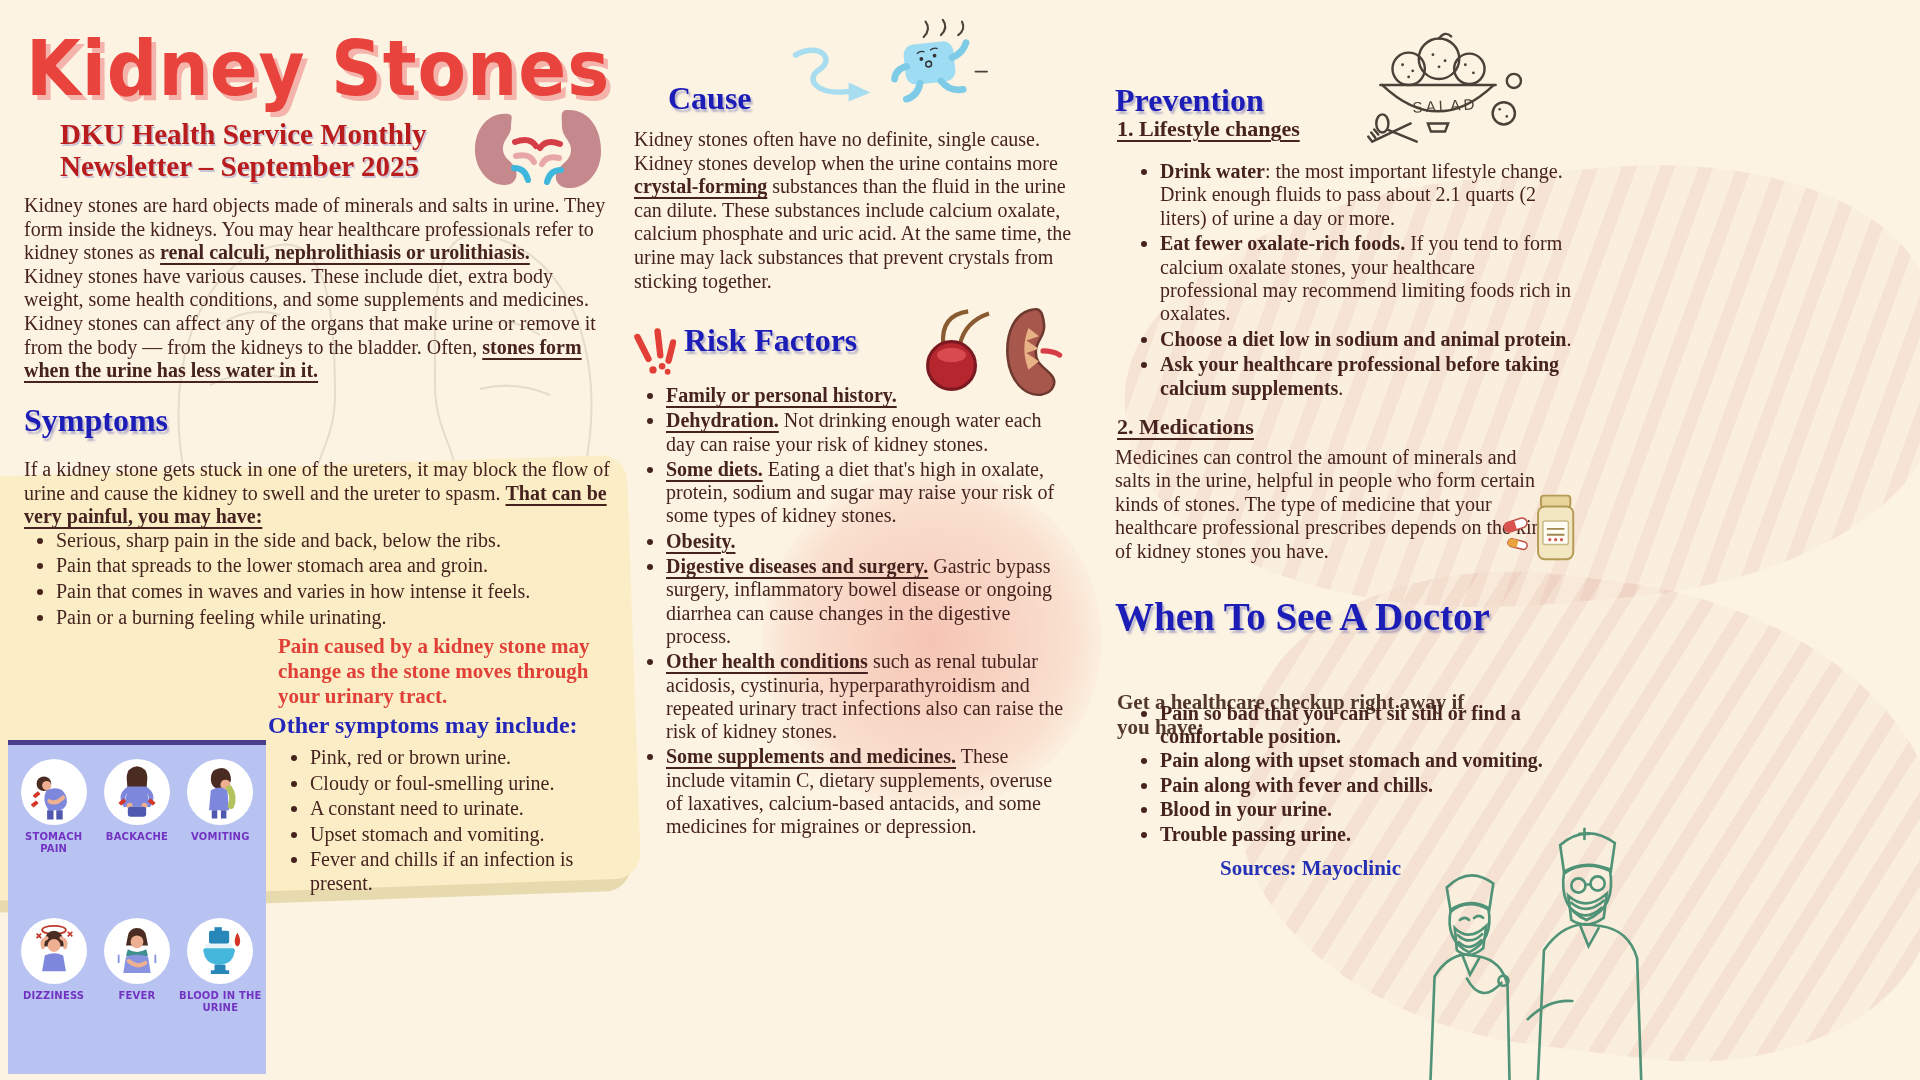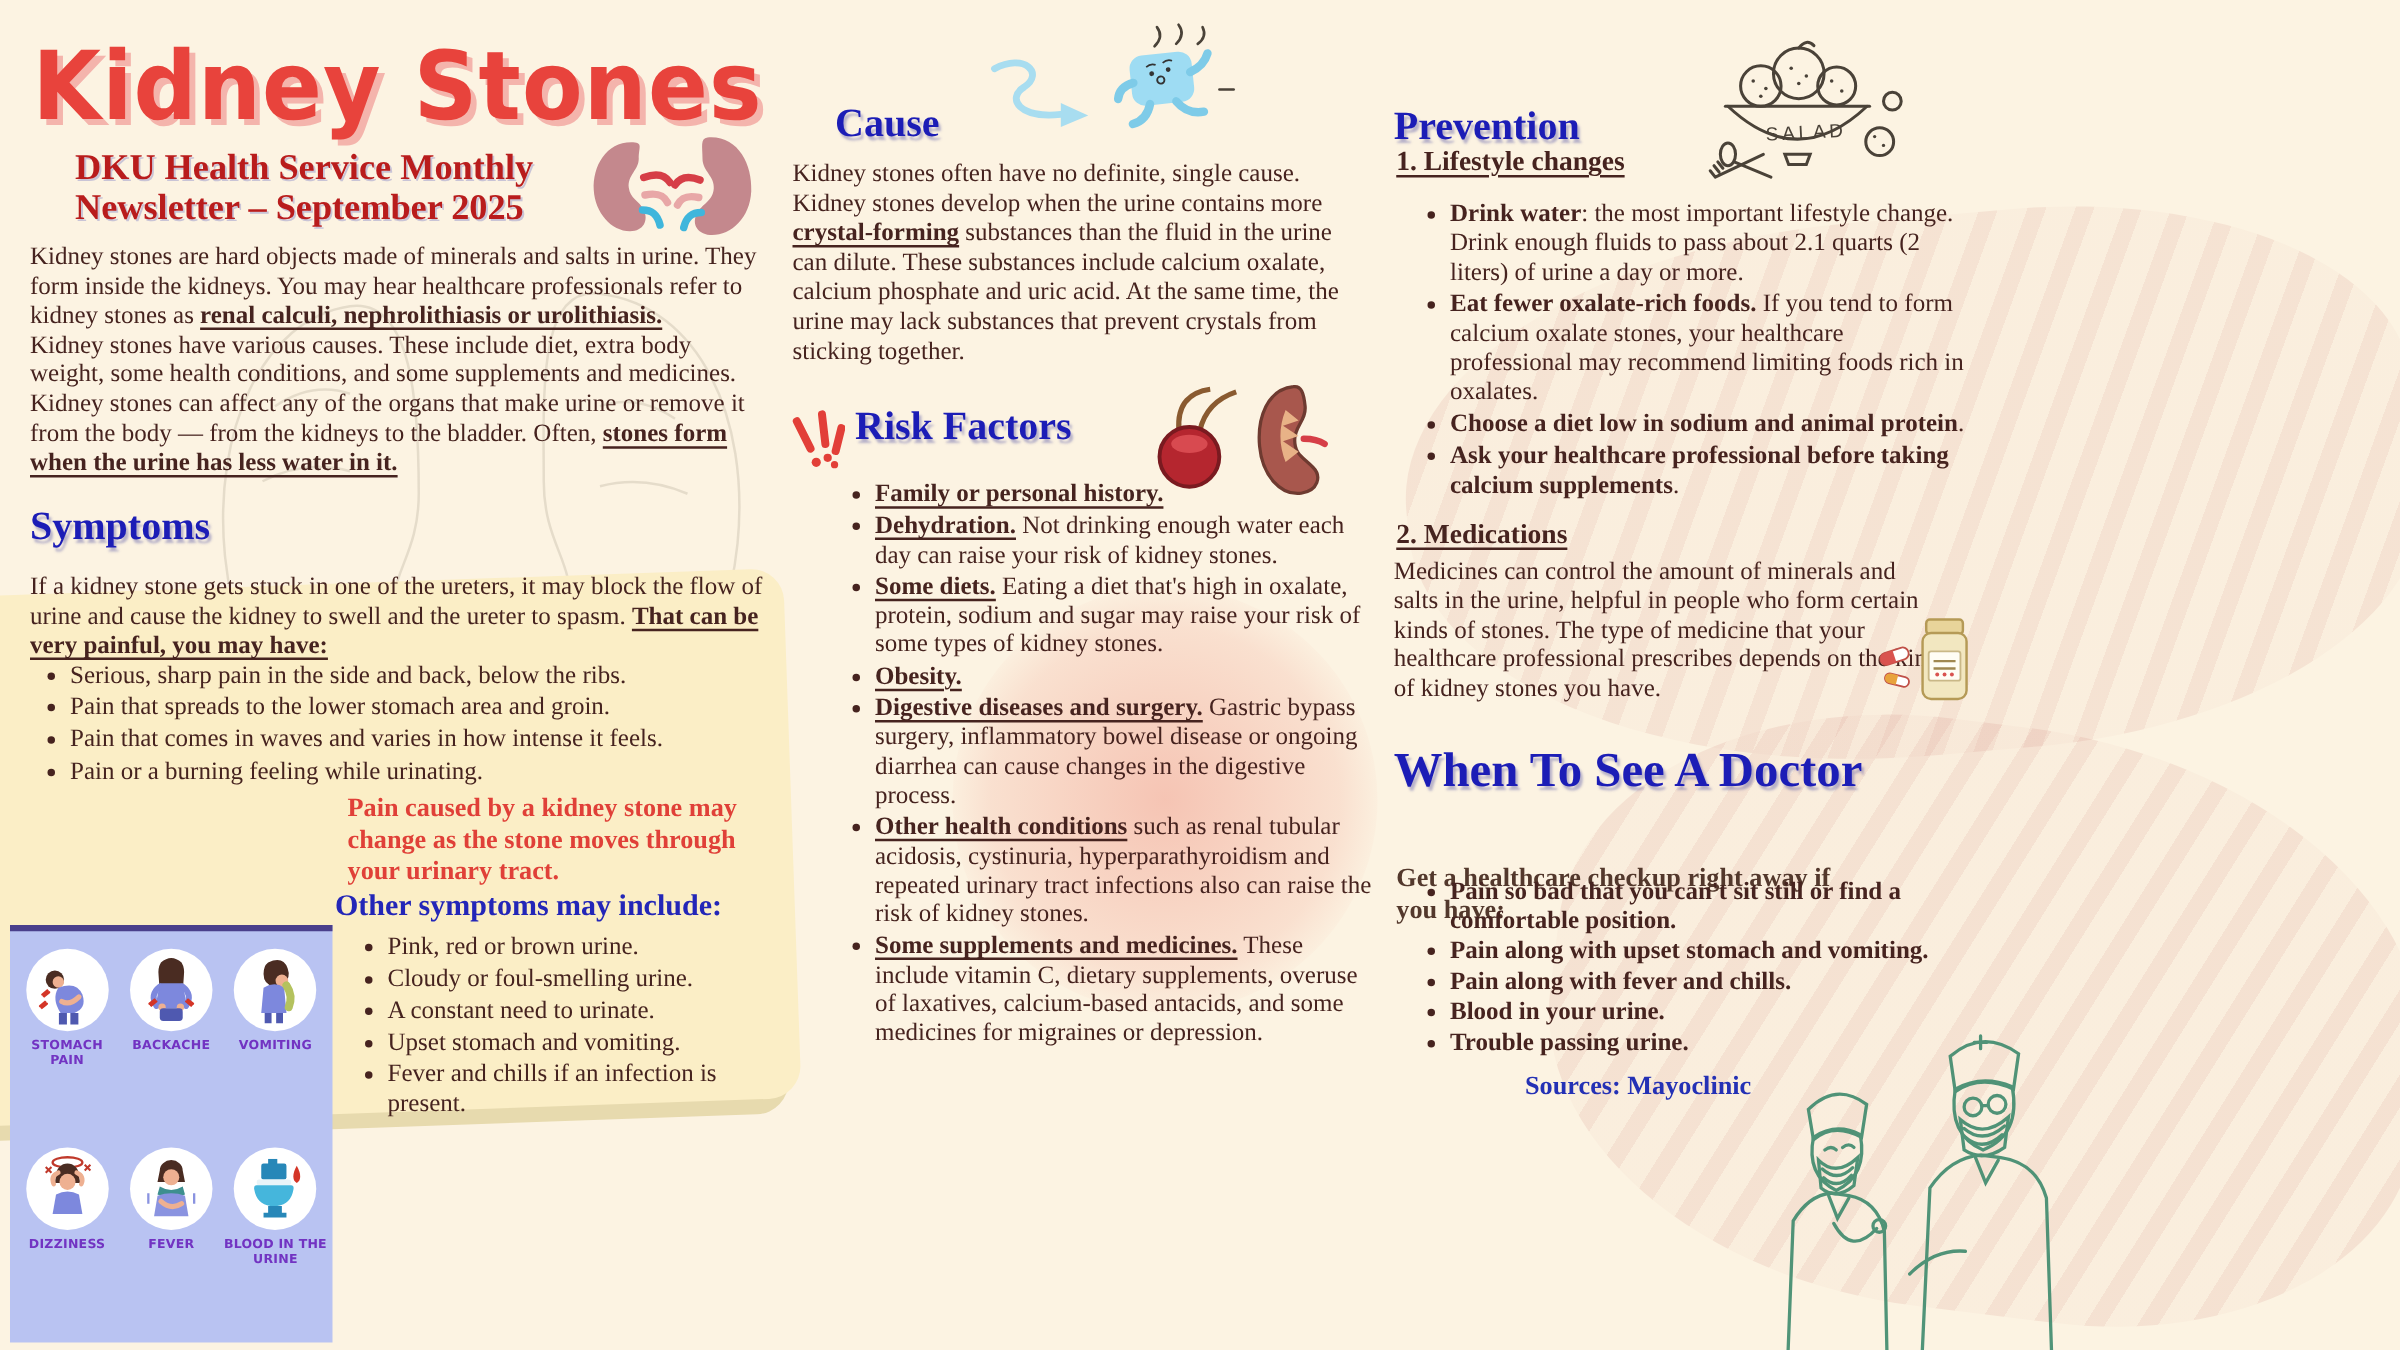--- a/index.html
+++ b/index.html
@@ -269,21 +269,21 @@
   <svg class="abs" style="left:912px; top:300px; width:156px; height:106px; z-index:2;" viewBox="0 0 150 100">
     <path d="M30,42 C28,20 40,12 54,10" stroke="#8a5a30" stroke-width="4" fill="none"></path>
     <path d="M46,42 C50,24 62,16 74,12" stroke="#8a5a30" stroke-width="4" fill="none"></path>
     <circle cx="38" cy="62" r="23" fill="#b5262f" stroke="#7a1a20" stroke-width="3"></circle>
     <ellipse cx="38" cy="52" rx="14" ry="7" fill="#d84a50"></ellipse>
     <path d="M118,8 C98,10 90,32 92,54 C94,76 108,92 124,90 C137,88 140,77 133,70 C125,62 119,60 119,49 C119,38 128,34 127,23 C126,13 124,7 118,8 Z" fill="#a8574d" stroke="#6e3a30" stroke-width="2.5"></path>
     <path d="M112,26 l10,8 -12,4 12,8 -12,4 12,8 -10,8 q-8,-20 0,-40 z" fill="#e8b287"></path>
     <path d="M126,48 q10,0 16,4" stroke="#d63e47" stroke-width="5" fill="none" stroke-linecap="round"></path>
   </svg>
 
-  <ul class="abs dots body-txt" style="left:668px; top:384px; width:438px; line-height:1.165;">
+  <ul class="abs dots body-txt" style="left:634px; top:384px; width:438px; line-height:1.165;">
     <li><span class="bu">Family or personal history.</span><span></span></li>
     <li><span class="bu">Dehydration.</span><span> Not drinking enough water each day can raise your risk of kidney stones.</span></li>
     <li><span class="bu">Some diets.</span><span> Eating a diet that's high in oxalate, protein, sodium and sugar may raise your risk of some types of kidney stones.</span></li>
     <li><span class="bu">Obesity.</span><span></span></li>
     <li><span class="bu">Digestive diseases and surgery.</span><span> Gastric bypass surgery, inflammatory bowel disease or ongoing diarrhea can cause changes in the digestive process.</span></li>
     <li><span class="bu">Other health conditions</span><span> such as renal tubular acidosis, cystinuria, hyperparathyroidism and repeated urinary tract infections also can raise the risk of kidney stones.</span></li>
     <li><span class="bu">Some supplements and medicines.</span><span> These include vitamin C, dietary supplements, overuse of laxatives, calcium-based antacids, and some medicines for migraines or depression.</span></li>
   </ul>
 
   <div class="abs section-h" style="left:1115px; top:82px;">Prevention</div>

